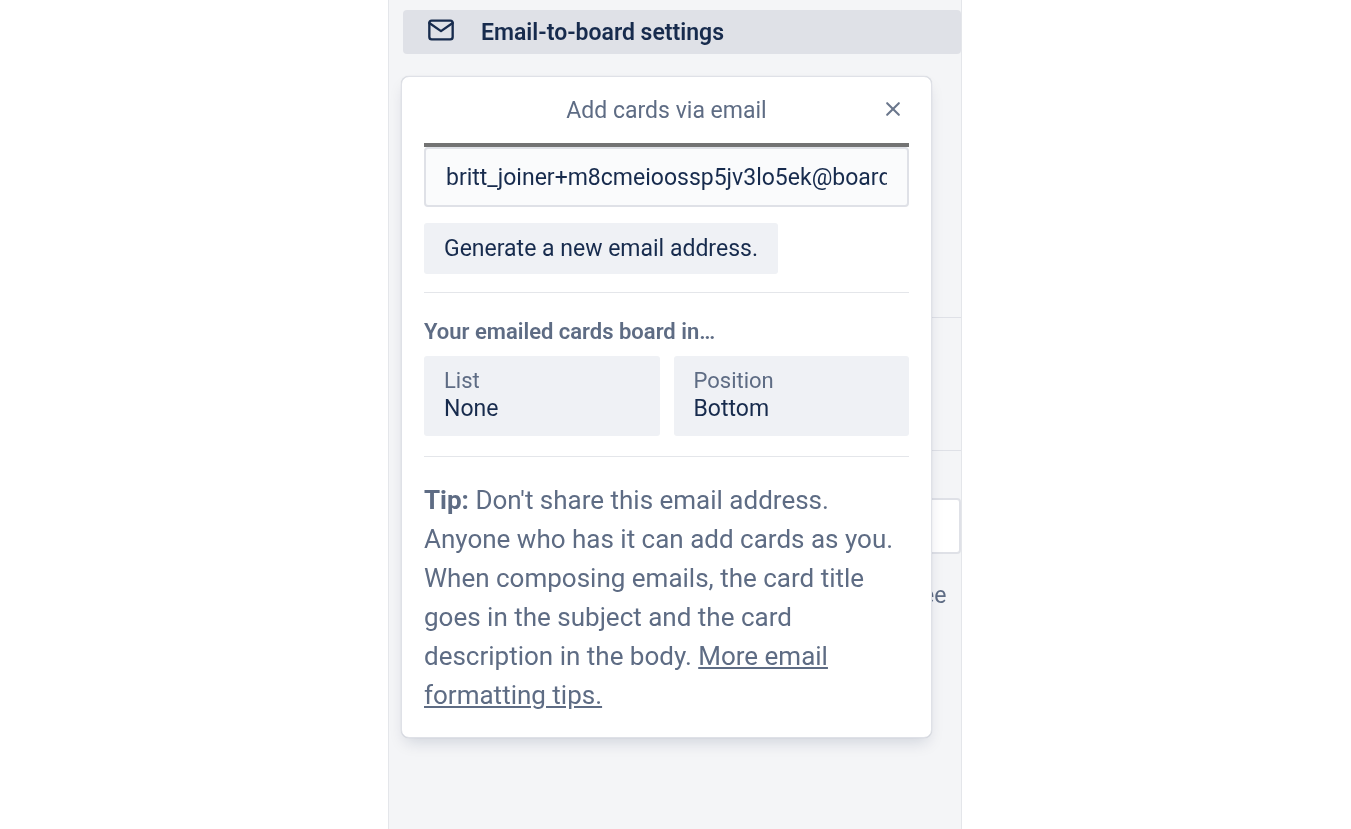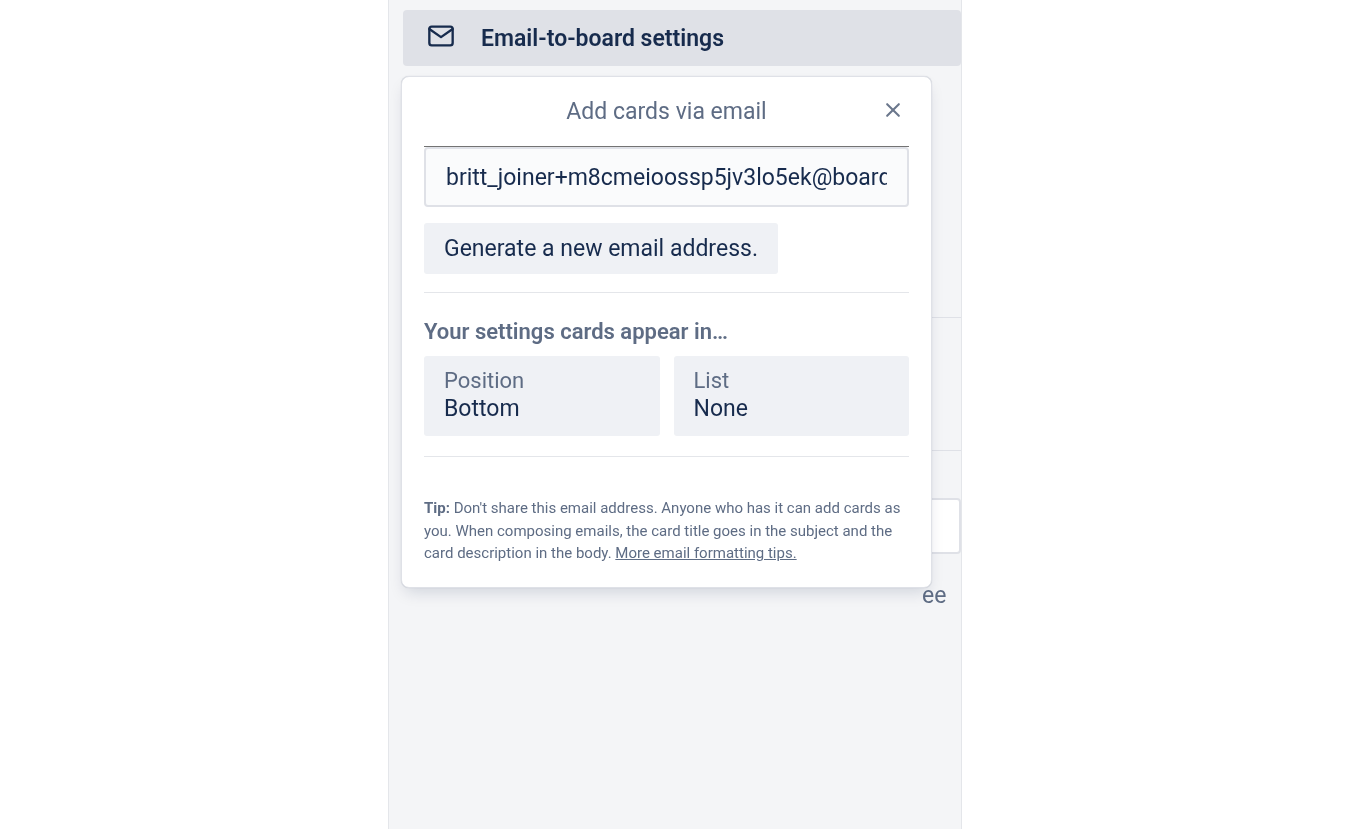--- a/index.html
+++ b/index.html
@@ -22,21 +22,21 @@
       height: 829px;
       background: #f4f5f7;
       border-left: 1px solid #e4e6ea;
       border-right: 1px solid #e4e6ea;
     }
     .header-bar {
       position: absolute;
       left: 403px;
       top: 10px;
       width: 558px;
-      height: 56px;
+      height: 44px;
       background: #dfe1e7;
       border-radius: 4px;
       display: flex;
       align-items: center;
       padding-left: 24px;
       gap: 26px;
     }
     .header-bar svg {
       width: 28px;
       height: 28px;
@@ -82,21 +82,21 @@
       border-radius: 8px;
       box-shadow: 0 8px 16px -4px rgba(9,30,66,0.15), 0 0 1px rgba(9,30,66,0.2);
       padding: 0 22px 22px 22px;
     }
     .popover-header {
       position: relative;
       height: 70px;
       display: flex;
       align-items: center;
       justify-content: center;
-      border-bottom: 1px solid #737373;
+      border-bottom: 4px solid #737373;
     }
     .popover-title {
       font-size: 23px;
       font-weight: 400;
       color: #5e6c84;
     }
     .close-btn {
       position: absolute;
       right: 0;
       top: 50%;
@@ -173,22 +173,22 @@
     .select-label {
       font-size: 22px;
       color: #5e6c84;
       margin-bottom: 2px;
     }
     .select-value {
       font-size: 23px;
       color: #172b4d;
     }
     .tip-block {
-      margin-top: 40px;
-      font-size: 15px;
+      margin-top: 24px;
+      font-size: 26px;
       line-height: 1.5;
       color: #5e6c84;
     }
     .tip-label {
       font-weight: 700;
     }
     .tip-link {
       color: #5e6c84;
       text-decoration: underline;
       cursor: pointer;
@@ -228,31 +228,31 @@
   </div>
 
   <input class="email-input" type="text" readonly="" value="britt_joiner+m8cmeioossp5jv3lo5ek@boards.trello.com" style="">
 
   <div class="btn-row">
     <button class="pill-btn">Generate a new email address.</button>
   </div>
 
   <hr class="divider">
 
-  <div class="section-label">Your settings cards appear in…</div>
+  <div class="section-label">Your emailed cards board in…</div>
 
   <div class="select-row">
+    <div class="select-box">
+      <div class="select-label">List</div>
+      <div class="select-value">None</div>
+    </div>
     <div class="select-box">
       <div class="select-label">Position</div>
       <div class="select-value">Bottom</div>
     </div>
-    <div class="select-box">
-      <div class="select-label">List</div>
-      <div class="select-value">None</div>
-    </div>
   </div>
 
   <hr class="divider">
 
   <p class="tip-block">
     <span class="tip-label">Tip:</span><span> Don't share this email address. Anyone who has it can add cards as you. When composing emails, the card title goes in the subject and the card description in the body. </span><a class="tip-link">More email formatting tips.</a>
   </p>
 </div>
 
 </body></html>

